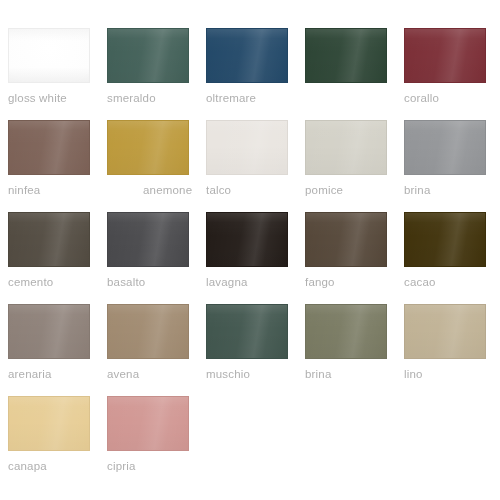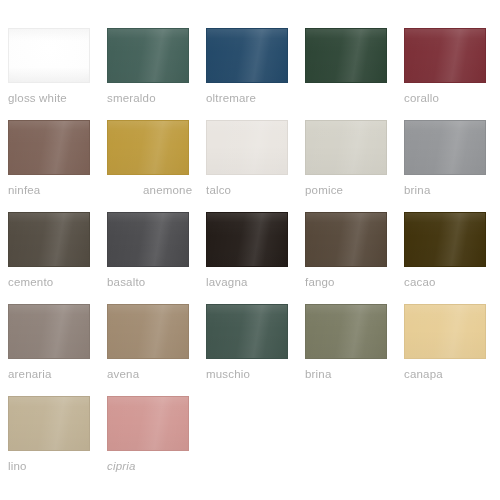--- a/index.html
+++ b/index.html
@@ -175,24 +175,24 @@
     </div>
     <div class="swatch-cell">
       <div class="swatch-chip" style="background-color: rgb(65, 86, 78);"></div>
       <div class="swatch-label" style="color: rgb(176, 176, 176);">muschio</div>
     </div>
     <div class="swatch-cell">
       <div class="swatch-chip" style="background-color: rgb(121, 122, 98);"></div>
       <div class="swatch-label" style="color: rgb(176, 176, 176);">brina</div>
     </div>
     <div class="swatch-cell">
+      <div class="swatch-chip" style="background-color: rgb(192, 178, 149);"></div>
+      <div class="swatch-label" style="color: rgb(176, 176, 176);">lino</div>
+    </div>
+    <div class="swatch-cell">
       <div class="swatch-chip" style="background-color: rgb(231, 205, 149);"></div>
       <div class="swatch-label" style="color: rgb(176, 176, 176);">canapa</div>
     </div>
     <div class="swatch-cell">
-      <div class="swatch-chip" style="background-color: rgb(192, 178, 149);"></div>
-      <div class="swatch-label" style="color: rgb(176, 176, 176);">lino</div>
-    </div>
-    <div class="swatch-cell">
       <div class="swatch-chip" style="background-color: rgb(209, 151, 147);"></div>
-      <div class="swatch-label" style="color: rgb(176, 176, 176); font-style: italic;">cipria</div>
+      <div class="swatch-label" style="color: rgb(176, 176, 176);">cipria</div>
     </div>
   </div>
 
 </body></html>

